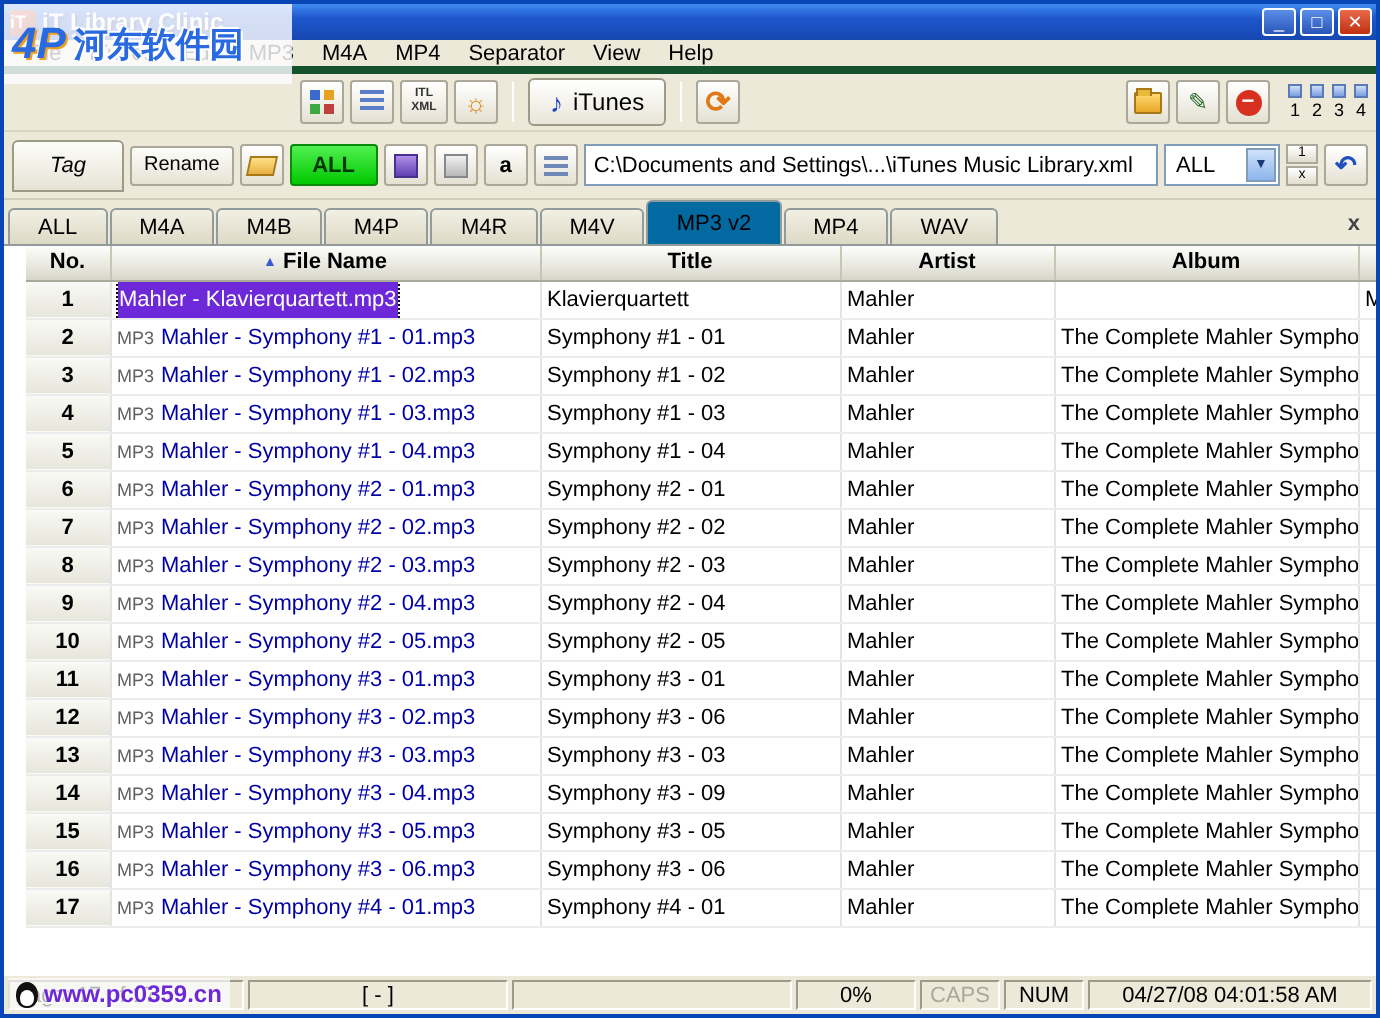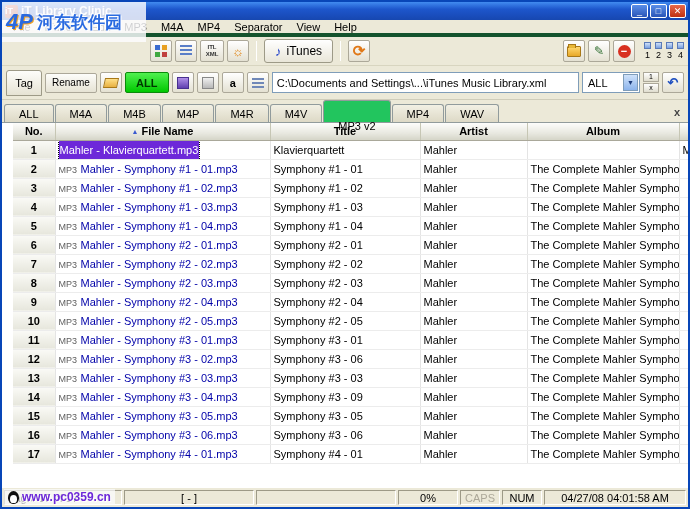--- a/index.html
+++ b/index.html
@@ -85,22 +85,22 @@
   .pgnum i { width: 7px; height: 7px; background: linear-gradient(180deg, #cfe0f8, #7aa0e0);
     border: 1px solid #5a7ab8; margin-bottom: 1px; }
 
   
   .filterbar {
     position: absolute; top: 64px; left: 0; right: 0; height: 34px;
     background: #ECE9D8; display: flex; align-items: center; padding: 0 4px; gap: 3px;
     border-bottom: 1px solid #d0cdba;
   }
   .tagbtn {
-    width: 36px; height: 26px; background: linear-gradient(180deg, #fdfdfa, #e6e3d4);
-    border: 1px solid #9D9A87; border-radius: 3px 3px 0 0; font-size: 11px;
+    width: 56px; height: 26px; background: linear-gradient(180deg, #fdfdfa, #e6e3d4);
+    border: 1px solid #9D9A87; border-radius: 3px 3px 0 0; font-size: 11px; font-style: italic;
   }
   .renbtn {
     height: 20px; padding: 0 6px; background: linear-gradient(180deg, #fdfdfa, #e6e3d4);
     border: 1px solid #ACA899; border-radius: 2px; font-size: 10px;
   }
   .fbtn {
     min-width: 22px; height: 21px; border: 1px solid #ACA899; border-radius: 2px;
     background: linear-gradient(180deg, #ffffff, #e4e1d2);
     display: inline-flex; align-items: center; justify-content: center; font-size: 11px;
   }
@@ -139,21 +139,21 @@
     position: absolute; top: 98px; left: 0; right: 0; height: 23px;
     background: #ECE9D8; display: flex; align-items: flex-end; padding: 0 2px;
     border-bottom: 1px solid #919B9C;
   }
   .tab {
     height: 18px; padding: 3px 14px 0; margin-right: 1px;
     border: 1px solid #919B9C; border-bottom: none; border-radius: 3px 3px 0 0;
     background: linear-gradient(180deg, #f2f0e4, #ddd9c6); color: #000;
   }
   .tab.active {
-    height: 22px; background: #22c55e; position: relative; z-index: 2; padding-top: 19px;
+    height: 22px; background: #0369a1; position: relative; z-index: 2; padding-top: 5px;
   }
   .tabclose { margin-left: auto; padding: 0 6px 4px; color: #444; font-weight: bold; }
 
   
   .tablewrap {
     position: absolute; top: 121px; left: 0; right: 0; bottom: 20px;
     background: #fff; overflow: hidden;
   }
   table.grid { border-collapse: collapse; table-layout: fixed; width: 686px; margin-left: 11px; }
   table.grid th {

